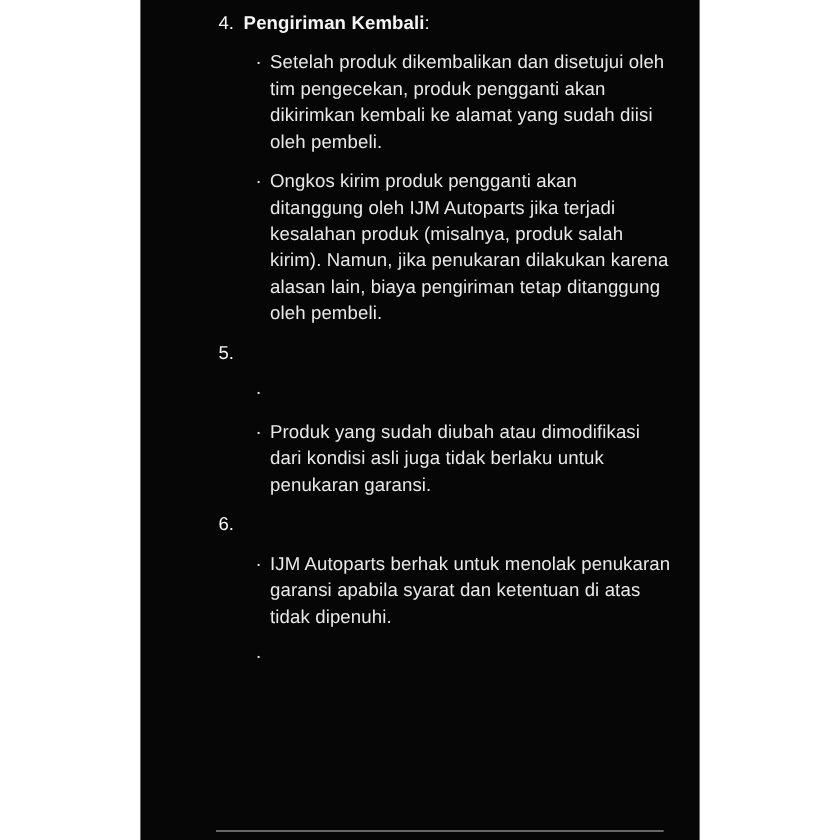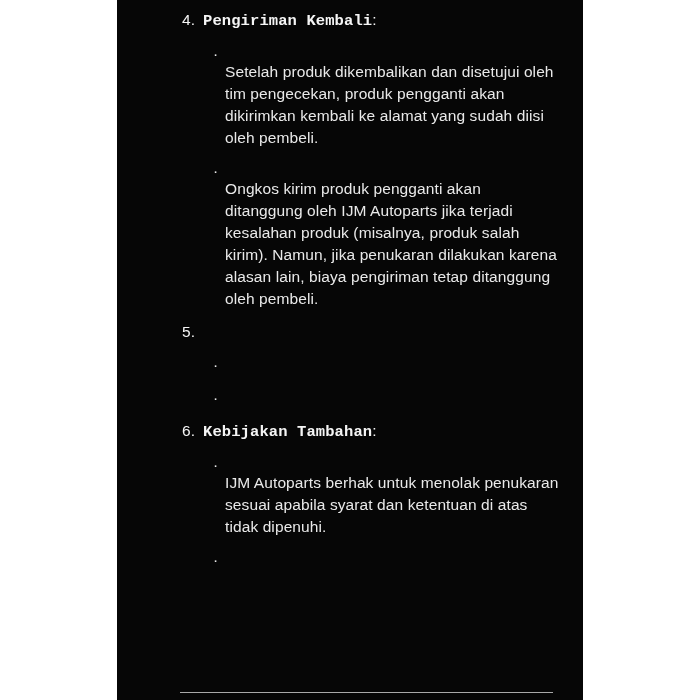--- a/index.html
+++ b/index.html
@@ -38,38 +38,36 @@
     margin: 0 0 11px 0;
     color: #f5f5f5;
   }
   .heading-number {
     flex: none;
     width: 21px;
     font-weight: 400;
   }
   .heading-title {
     font-weight: 700;
-    font-family: Liberation Mono, monospace;
   }
   .heading-suffix {
     font-weight: 400;
   }
   .bullet {
     display: flex;
     margin: 0 0 11px 0;
     padding-left: 31px;
   }
   .bullet-dot {
     flex: none;
     width: 12px;
     color: #e9e9e9;
   }
   .bullet-text {
     white-space: pre;
-    margin-top: 18px;
   }
   .divider {
     position: absolute;
     left: 63px;
     top: 692px;
     width: 373px;
     height: 1px;
     background: #a8a8a8;
   }
 </style>
@@ -102,30 +100,32 @@
       </div>
 
       <div class="section-heading">
         <span class="heading-number">5.</span>
       </div>
       <div class="bullet">
         <span class="bullet-dot">·</span>
       </div>
       <div class="bullet">
         <span class="bullet-dot">·</span>
+        <span class="bullet-text">Produk yang sudah diubah atau dimodifikasi
+dari kondisi asli juga tidak berlaku untuk
+penukaran garansi.</span>
       </div>
 
       <div class="section-heading">
         <span class="heading-number">6.</span>
-        <span><span class="heading-title">Kebijakan Tambahan</span><span class="heading-suffix">:</span></span>
       </div>
       <div class="bullet">
         <span class="bullet-dot">·</span>
         <span class="bullet-text">IJM Autoparts berhak untuk menolak penukaran
-sesuai apabila syarat dan ketentuan di atas
+garansi apabila syarat dan ketentuan di atas
 tidak dipenuhi.</span>
       </div>
       <div class="bullet">
         <span class="bullet-dot">·</span>
       </div>
 
     </div>
     <div class="divider"></div>
   </div>
 </div>

